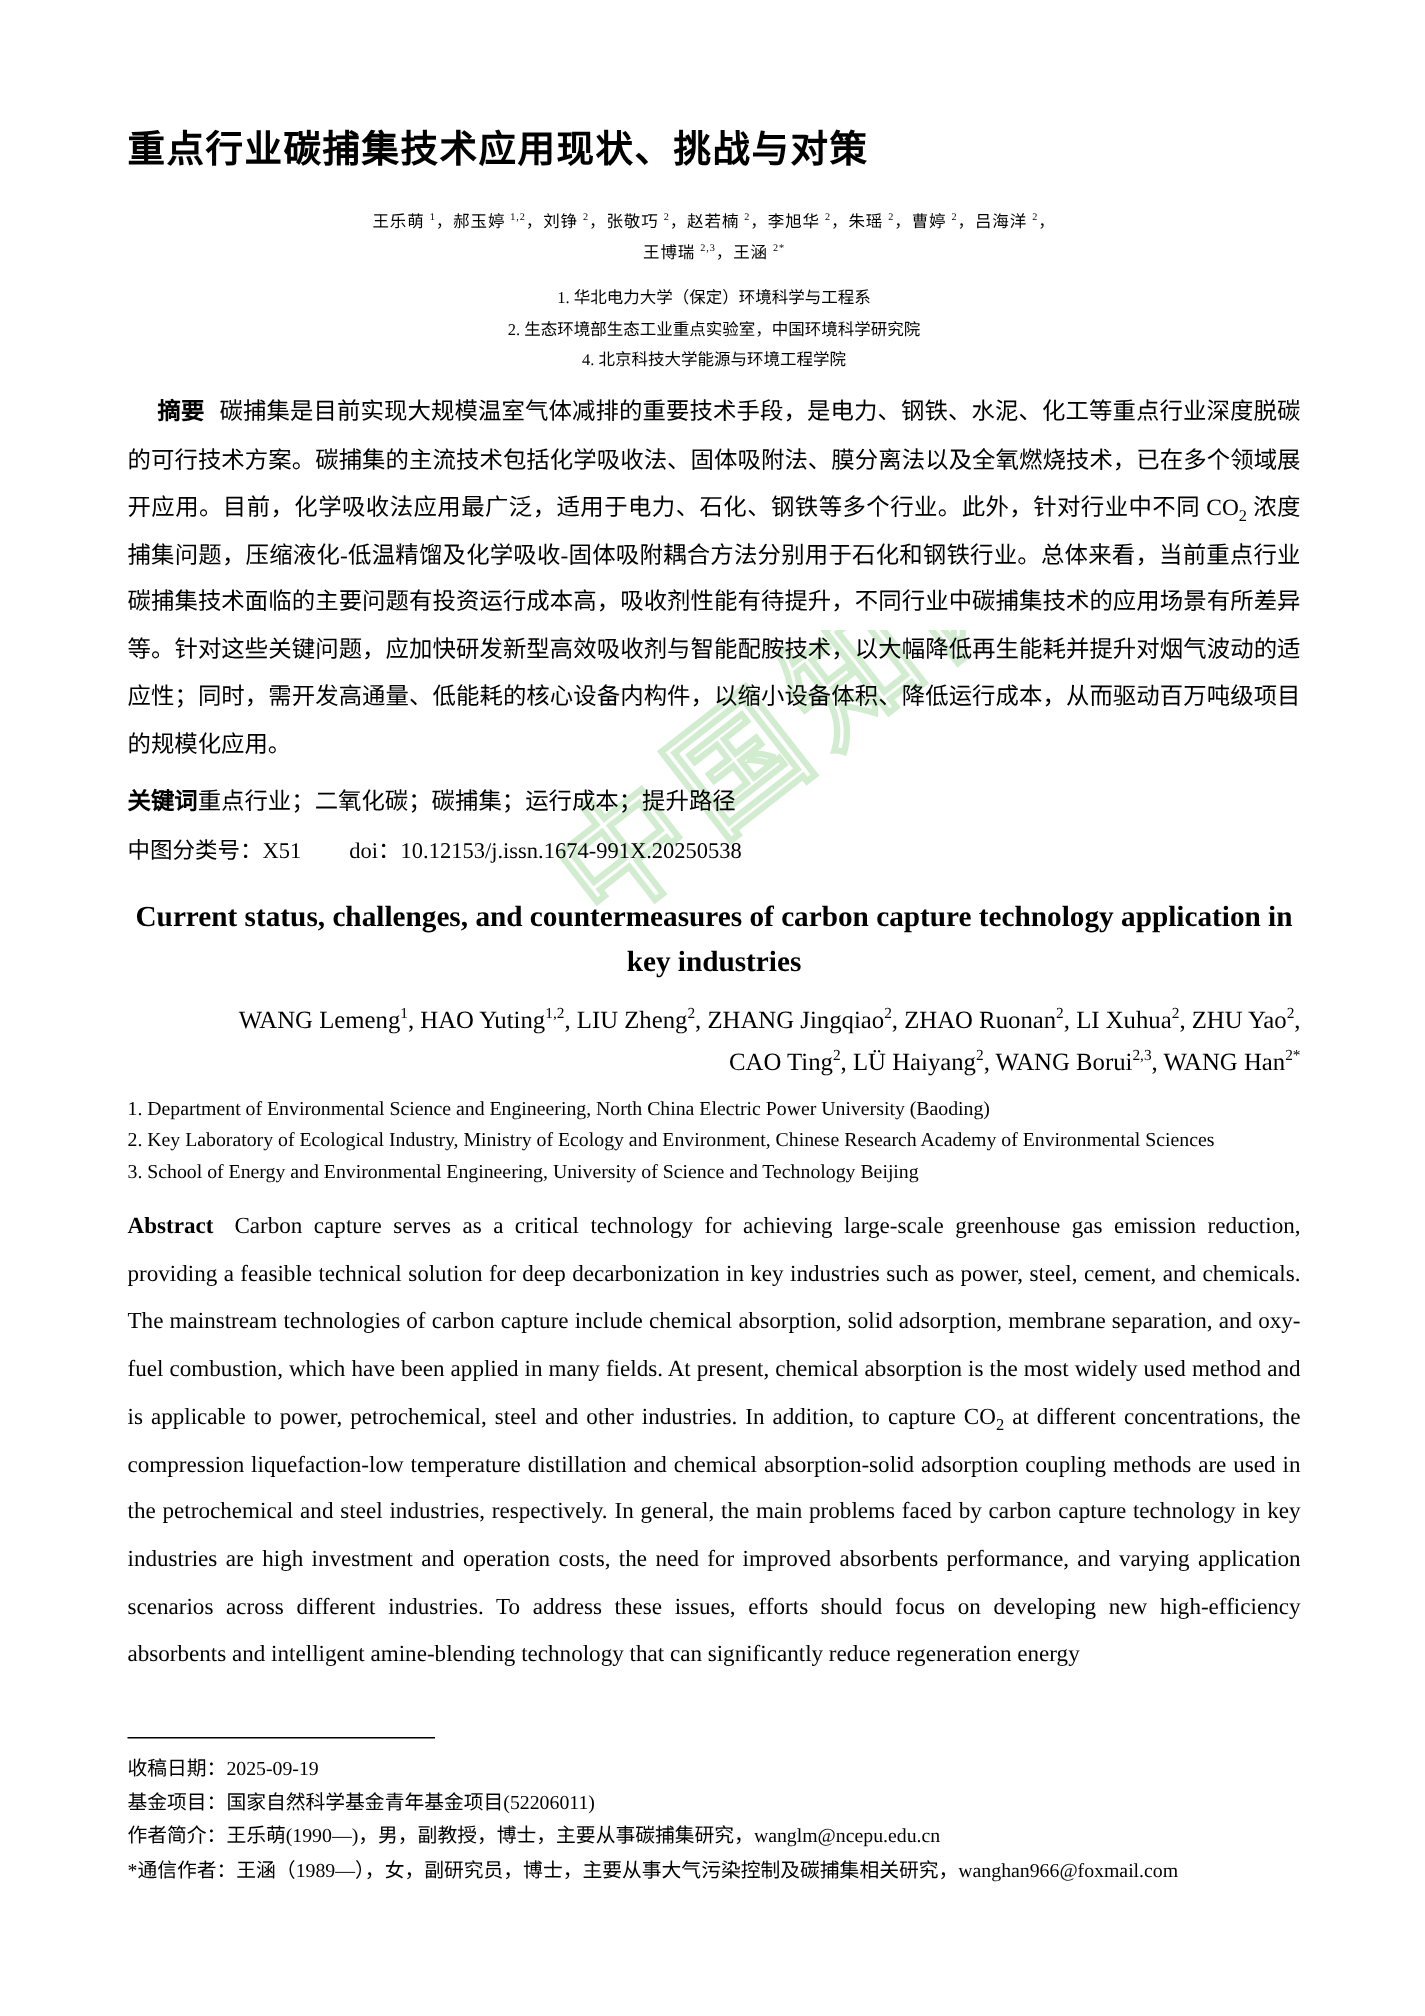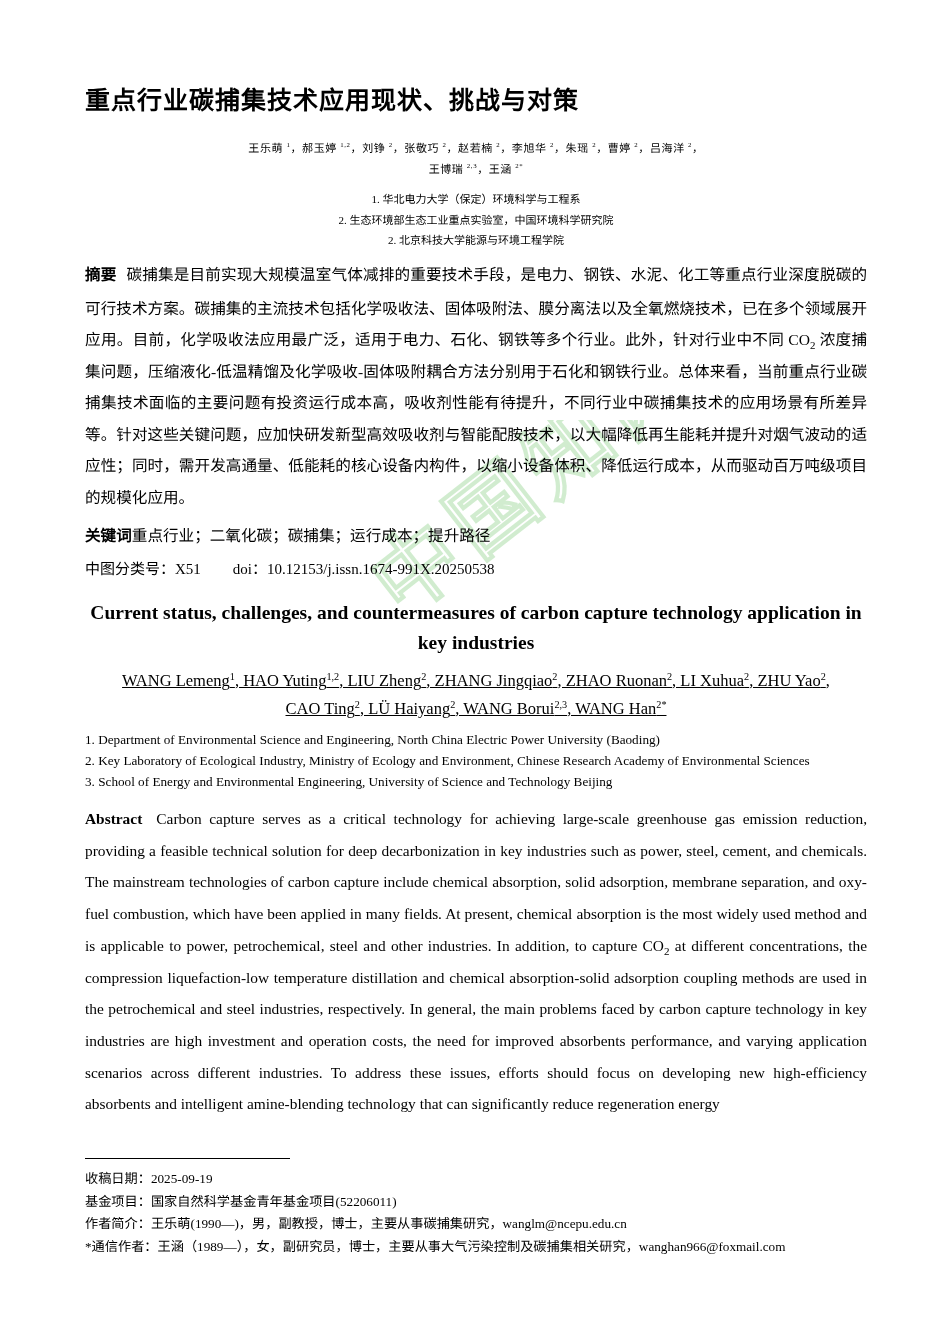--- a/index.html
+++ b/index.html
@@ -109,20 +109,21 @@
     font-size: 15.6px;
     line-height: 2.02;
     text-align: justify;
     text-justify: inter-ideograph;
     text-align-last: left;
   }
   .cn-abstract .lbl {
     font-weight: 700;
     font-family: Liberation Mono, monospace;
     margin-right: 10px;
+    margin-left: 20px;
   }
   .cn-abstract sub { font-size: 0.7em; vertical-align: sub; line-height: 0; }
 
   .cn-keywords {
     margin-top: 7px;
     font-size: 15.6px;
     line-height: 2.0;
   }
   .cn-keywords .lbl {
     font-weight: 700;
@@ -142,24 +143,23 @@
     margin-top: 14px;
     text-align: center;
     font-size: 19.5px;
     font-weight: 700;
     line-height: 1.5;
     padding: 0 4px;
   }
 
   .en-authors {
     margin-top: 10px;
-    text-align: center;
+    text-align: right;
     font-size: 16.5px;
     line-height: 1.72;
-    text-decoration: underline;
   }
 
   .en-affils {
     margin-top: 5px;
     text-align: left;
     font-size: 13.2px;
     line-height: 1.62;
   }
 
   .en-abstract {
@@ -211,21 +211,21 @@
         王乐萌 <sup>1</sup>，郝玉婷 <sup>1,2</sup>，刘铮 <sup>2</sup>，张敬巧 <sup>2</sup>，赵若楠 <sup>2</sup>，李旭华 <sup>2</sup>，朱瑶 <sup>2</sup>，曹婷 <sup>2</sup>，吕海洋 <sup>2</sup>，
       </div>
       <div>
         王博瑞 <sup>2,3</sup>，王涵 <sup>2*</sup>
       </div>
     </div>
 
     <div class="cn-affils">
       <div>1. 华北电力大学（保定）环境科学与工程系</div>
       <div>2. 生态环境部生态工业重点实验室，中国环境科学研究院</div>
-      <div>2. 北京科技大学能源与环境工程学院</div>
+      <div>4. 北京科技大学能源与环境工程学院</div>
     </div>
 
     <div class="cn-abstract">
       <span class="lbl">摘要</span><span>碳捕集是目前实现大规模温室气体减排的重要技术手段，是电力、钢铁、水泥、化工等重点行业深度脱碳的可行技术方案。碳捕集的主流技术包括化学吸收法、固体吸附法、膜分离法以及全氧燃烧技术，已在多个领域展开应用。目前，化学吸收法应用最广泛，适用于电力、石化、钢铁等多个行业。此外，针对行业中不同 CO<sub>2</sub> 浓度捕集问题，压缩液化-低温精馏及化学吸收-固体吸附耦合方法分别用于石化和钢铁行业。总体来看，当前重点行业碳捕集技术面临的主要问题有投资运行成本高，吸收剂性能有待提升，不同行业中碳捕集技术的应用场景有所差异等。针对这些关键问题，应加快研发新型高效吸收剂与智能配胺技术，以大幅降低再生能耗并提升对烟气波动的适应性；同时，需开发高通量、低能耗的核心设备内构件，以缩小设备体积、降低运行成本，从而驱动百万吨级项目的规模化应用。</span>
     </div>
 
     <div class="cn-keywords">
       <span class="lbl">关键词</span><span>重点行业；二氧化碳；碳捕集；运行成本；提升路径</span>
     </div>
 

